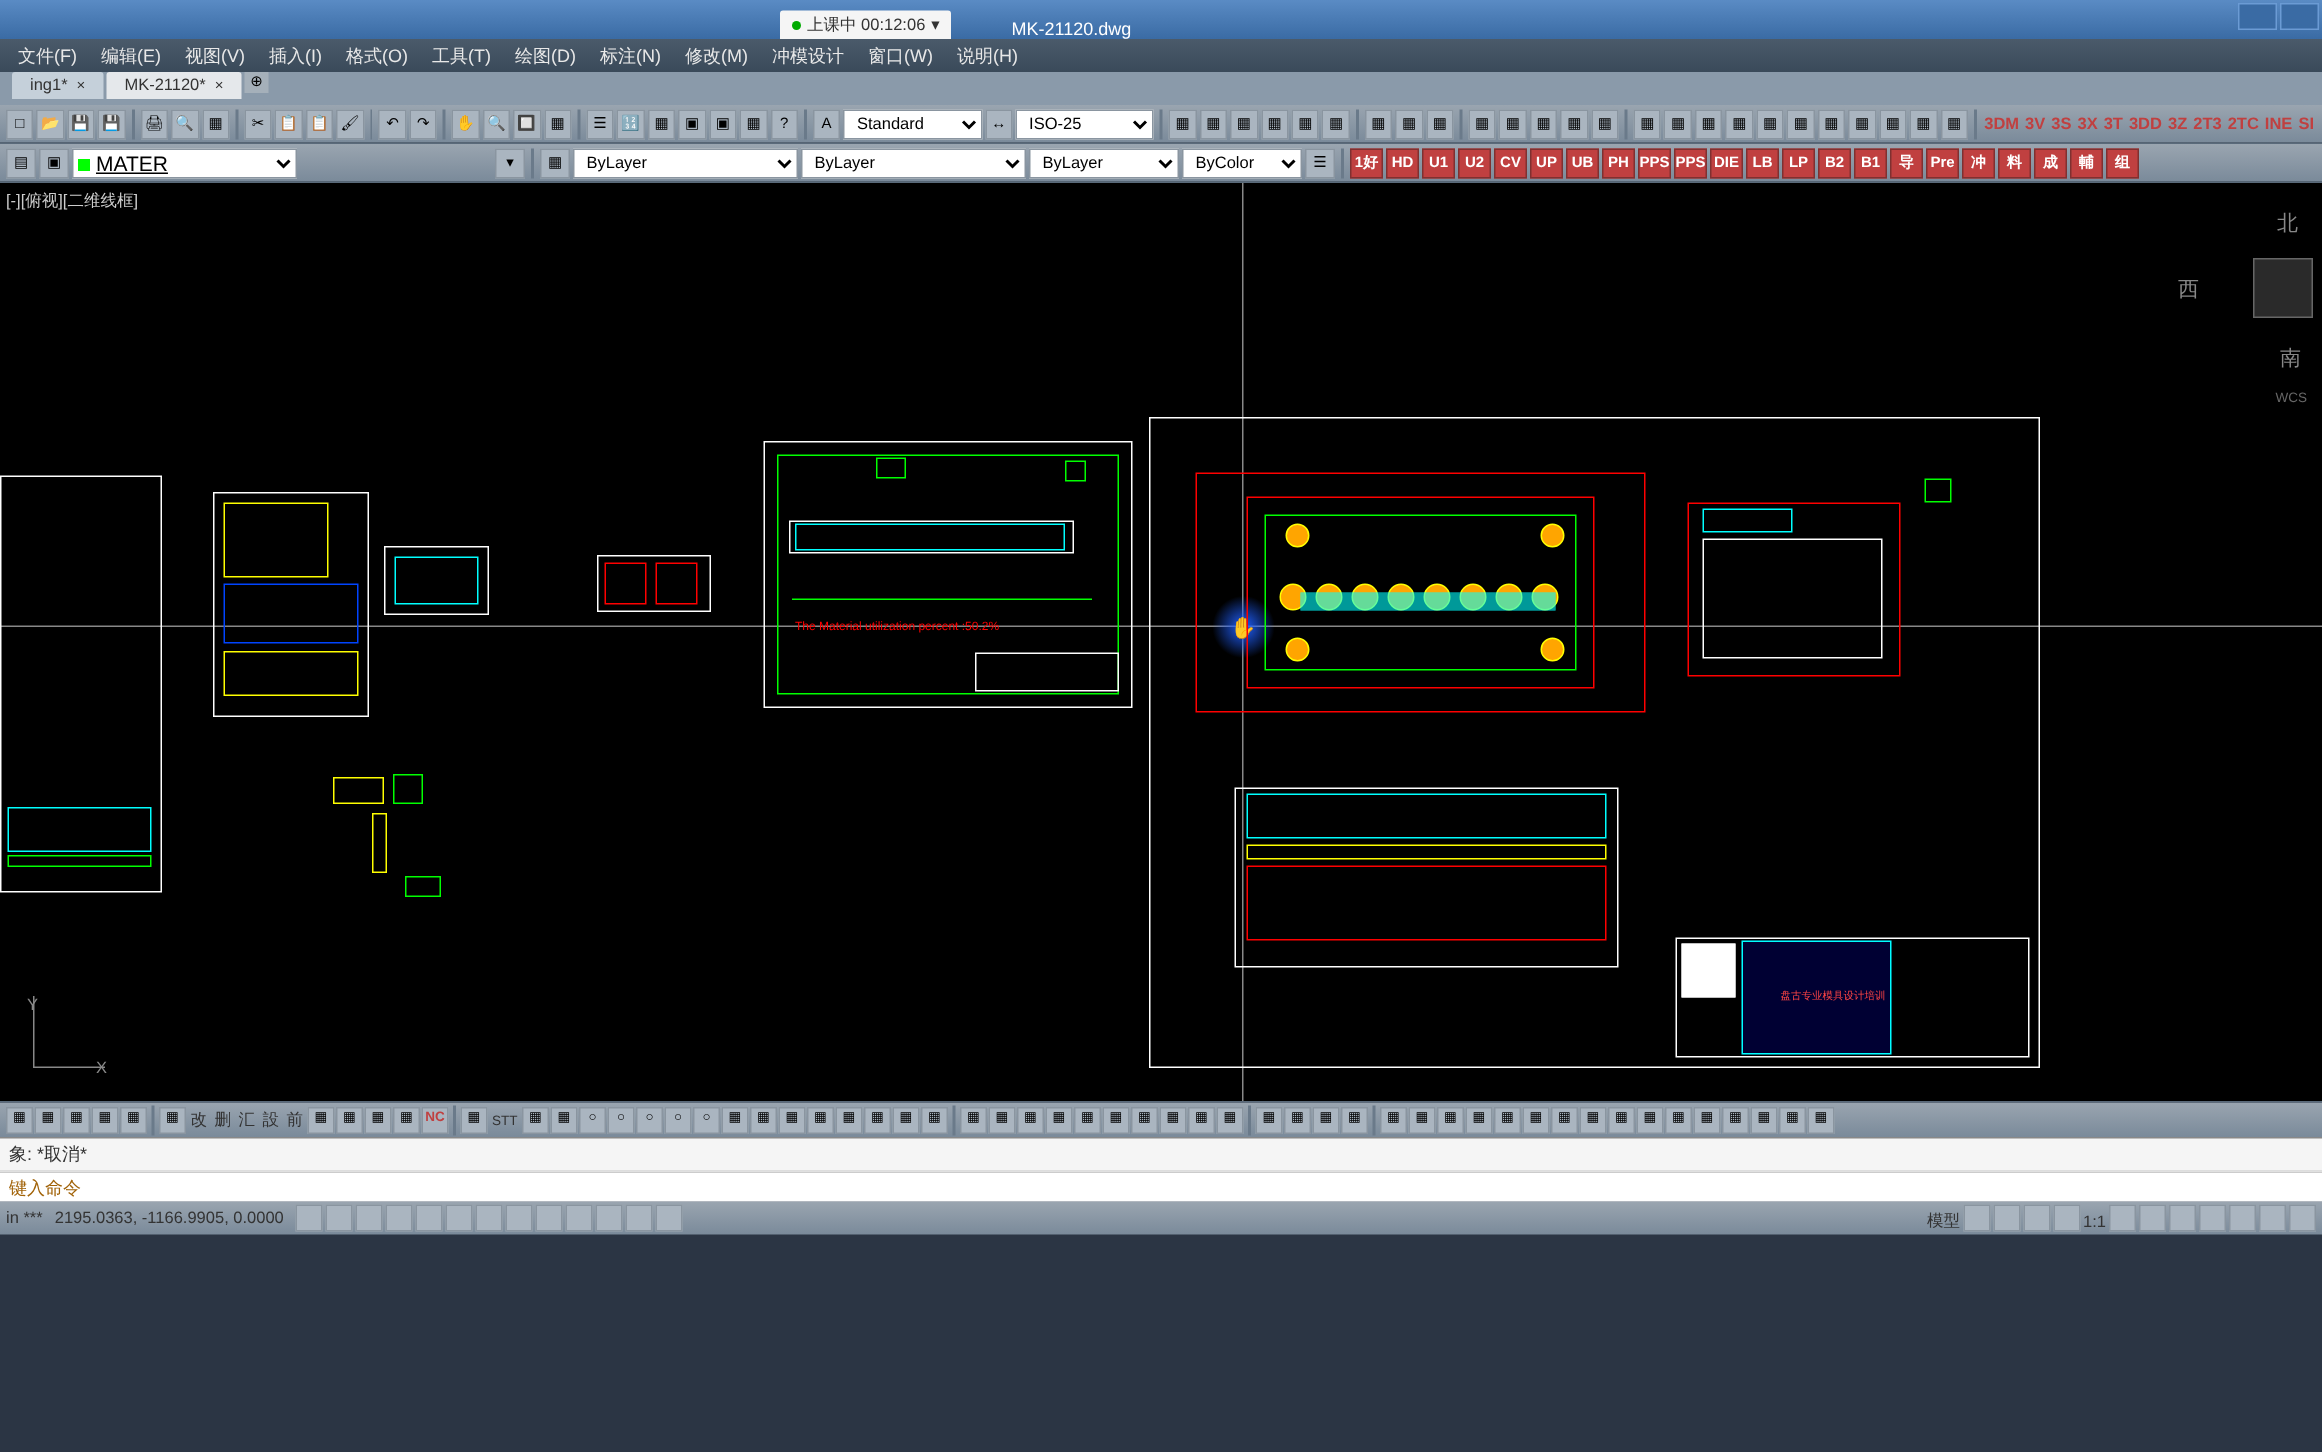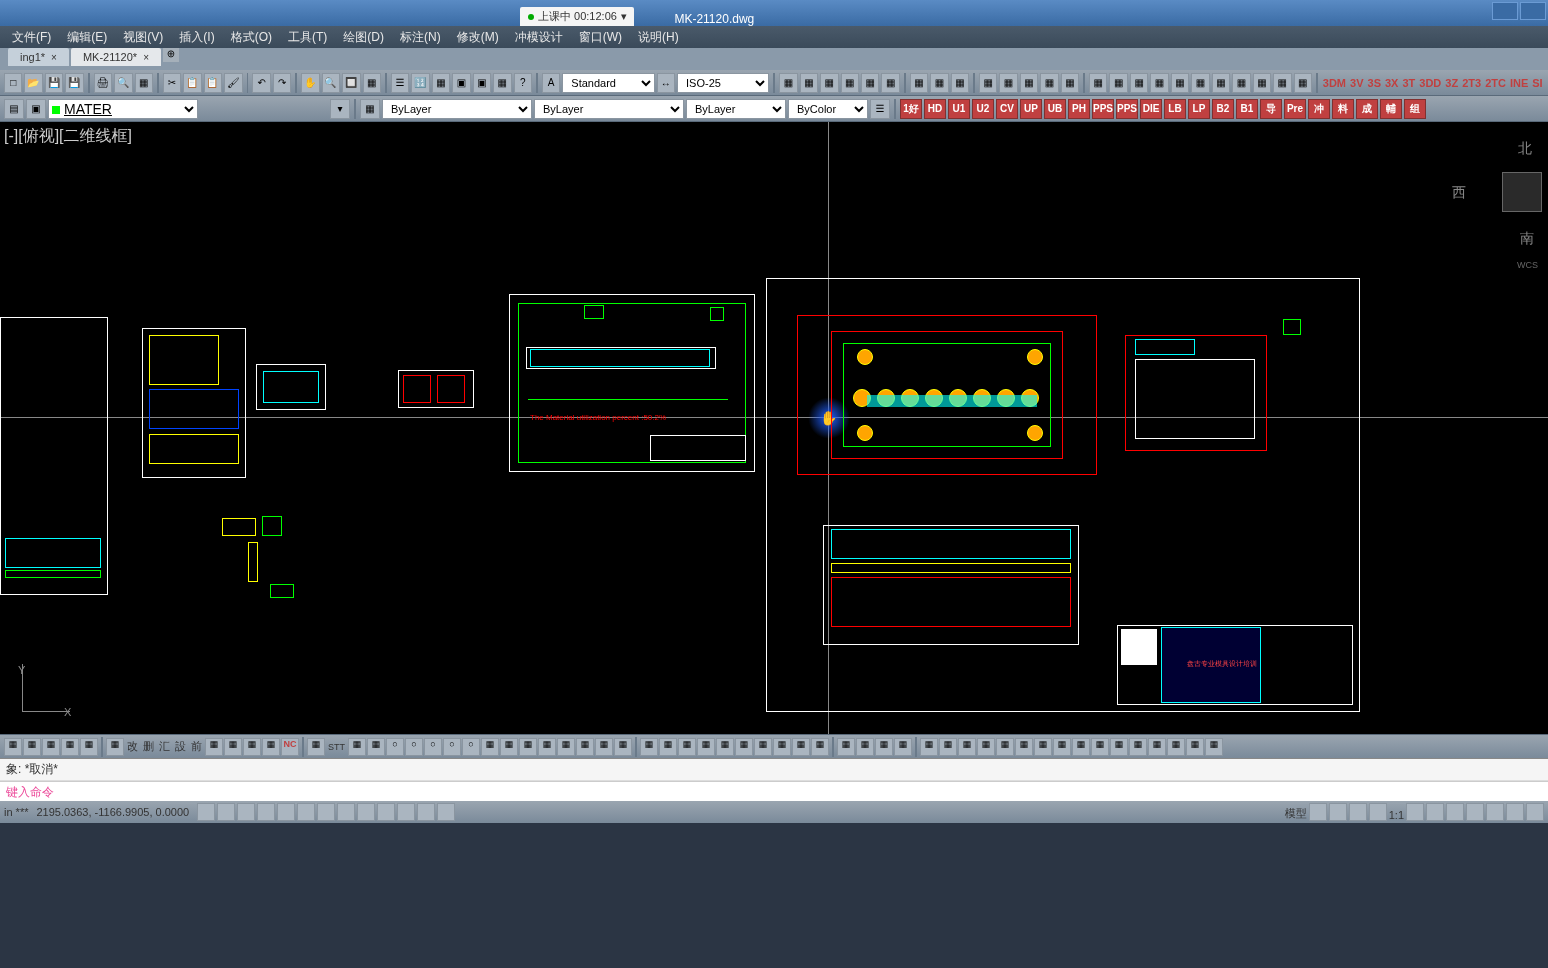--- a/index.html
+++ b/index.html
@@ -31,21 +31,21 @@
 .tb-select { height: 20px; background: #fff; border: 1px solid #8a95a0; font-size: 11px; padding: 0 4px; }
 .tb-select.w100 { width: 100px; }
 .tb-select.w150 { width: 150px; }
 .tb-select.w80 { width: 80px; }
 .layer-sw { display: inline-block; width: 8px; height: 8px; background: #0f0; margin-right: 4px; }
 .red-btn { background: #c04040; color: #fff; font-weight: bold; font-size: 10px; width: 22px; height: 20px; border: 1px solid #803030; text-align: center; line-height: 18px; }
 .red-txt { color: #c04040; font-weight: bold; font-size: 11px; padding: 0 1px; }
 
 
 .canvas-wrap { position: relative; width: 100%; height: 612px; background: #000; overflow: hidden; }
-.view-label { position: absolute; top: 4px; left: 4px; color: #ccc; font-size: 16px; }
+.view-label { position: absolute; top: 4px; left: 4px; color: #ccc; font-size: 11px; }
 .crosshair-v { position: absolute; left: 828px; top: 0; width: 1px; height: 100%; background: #888; }
 .crosshair-h { position: absolute; top: 295px; left: 0; width: 100%; height: 1px; background: #888; }
 .cursor-glow { position: absolute; left: 808px; top: 275px; width: 42px; height: 42px; border-radius: 50%; background: radial-gradient(circle, #2060ff 0%, rgba(32,96,255,0) 70%); pointer-events: none; }
 .cursor-hand { position: absolute; left: 820px; top: 288px; color: #fff; font-size: 14px; }
 
 
 .dwg-frame { position: absolute; border: 1px solid #fff; }
 
 
 .ucs { position: absolute; left: 8px; bottom: 12px; color: #888; }
@@ -425,21 +425,21 @@
   <div class="btb-btn">▦</div>
   <div class="btb-btn">▦</div>
   <div class="btb-btn">▦</div>
   <div class="btb-btn">▦</div>
   <div class="btb-btn">▦</div>
   <div class="btb-btn">▦</div>
 </div>
 
 <div class="cmd-area">
   <div class="cmd-line">象: *取消*</div>
-  <div class="cmd-input" placeholder="键入命令"><span style="color:#ec4899">键入命令</span></div>
+  <div class="cmd-input" placeholder="键入命令"><span style="color:#a16207">键入命令</span></div>
 </div>
 
 <div class="status-bar">
   <span>in ***</span>
   <span class="sb-coords">2195.0363, -1166.9905, 0.0000</span>
   <div class="sb-btn"></div>
   <div class="sb-btn"></div>
   <div class="sb-btn"></div>
   <div class="sb-btn"></div>
   <div class="sb-btn"></div>

